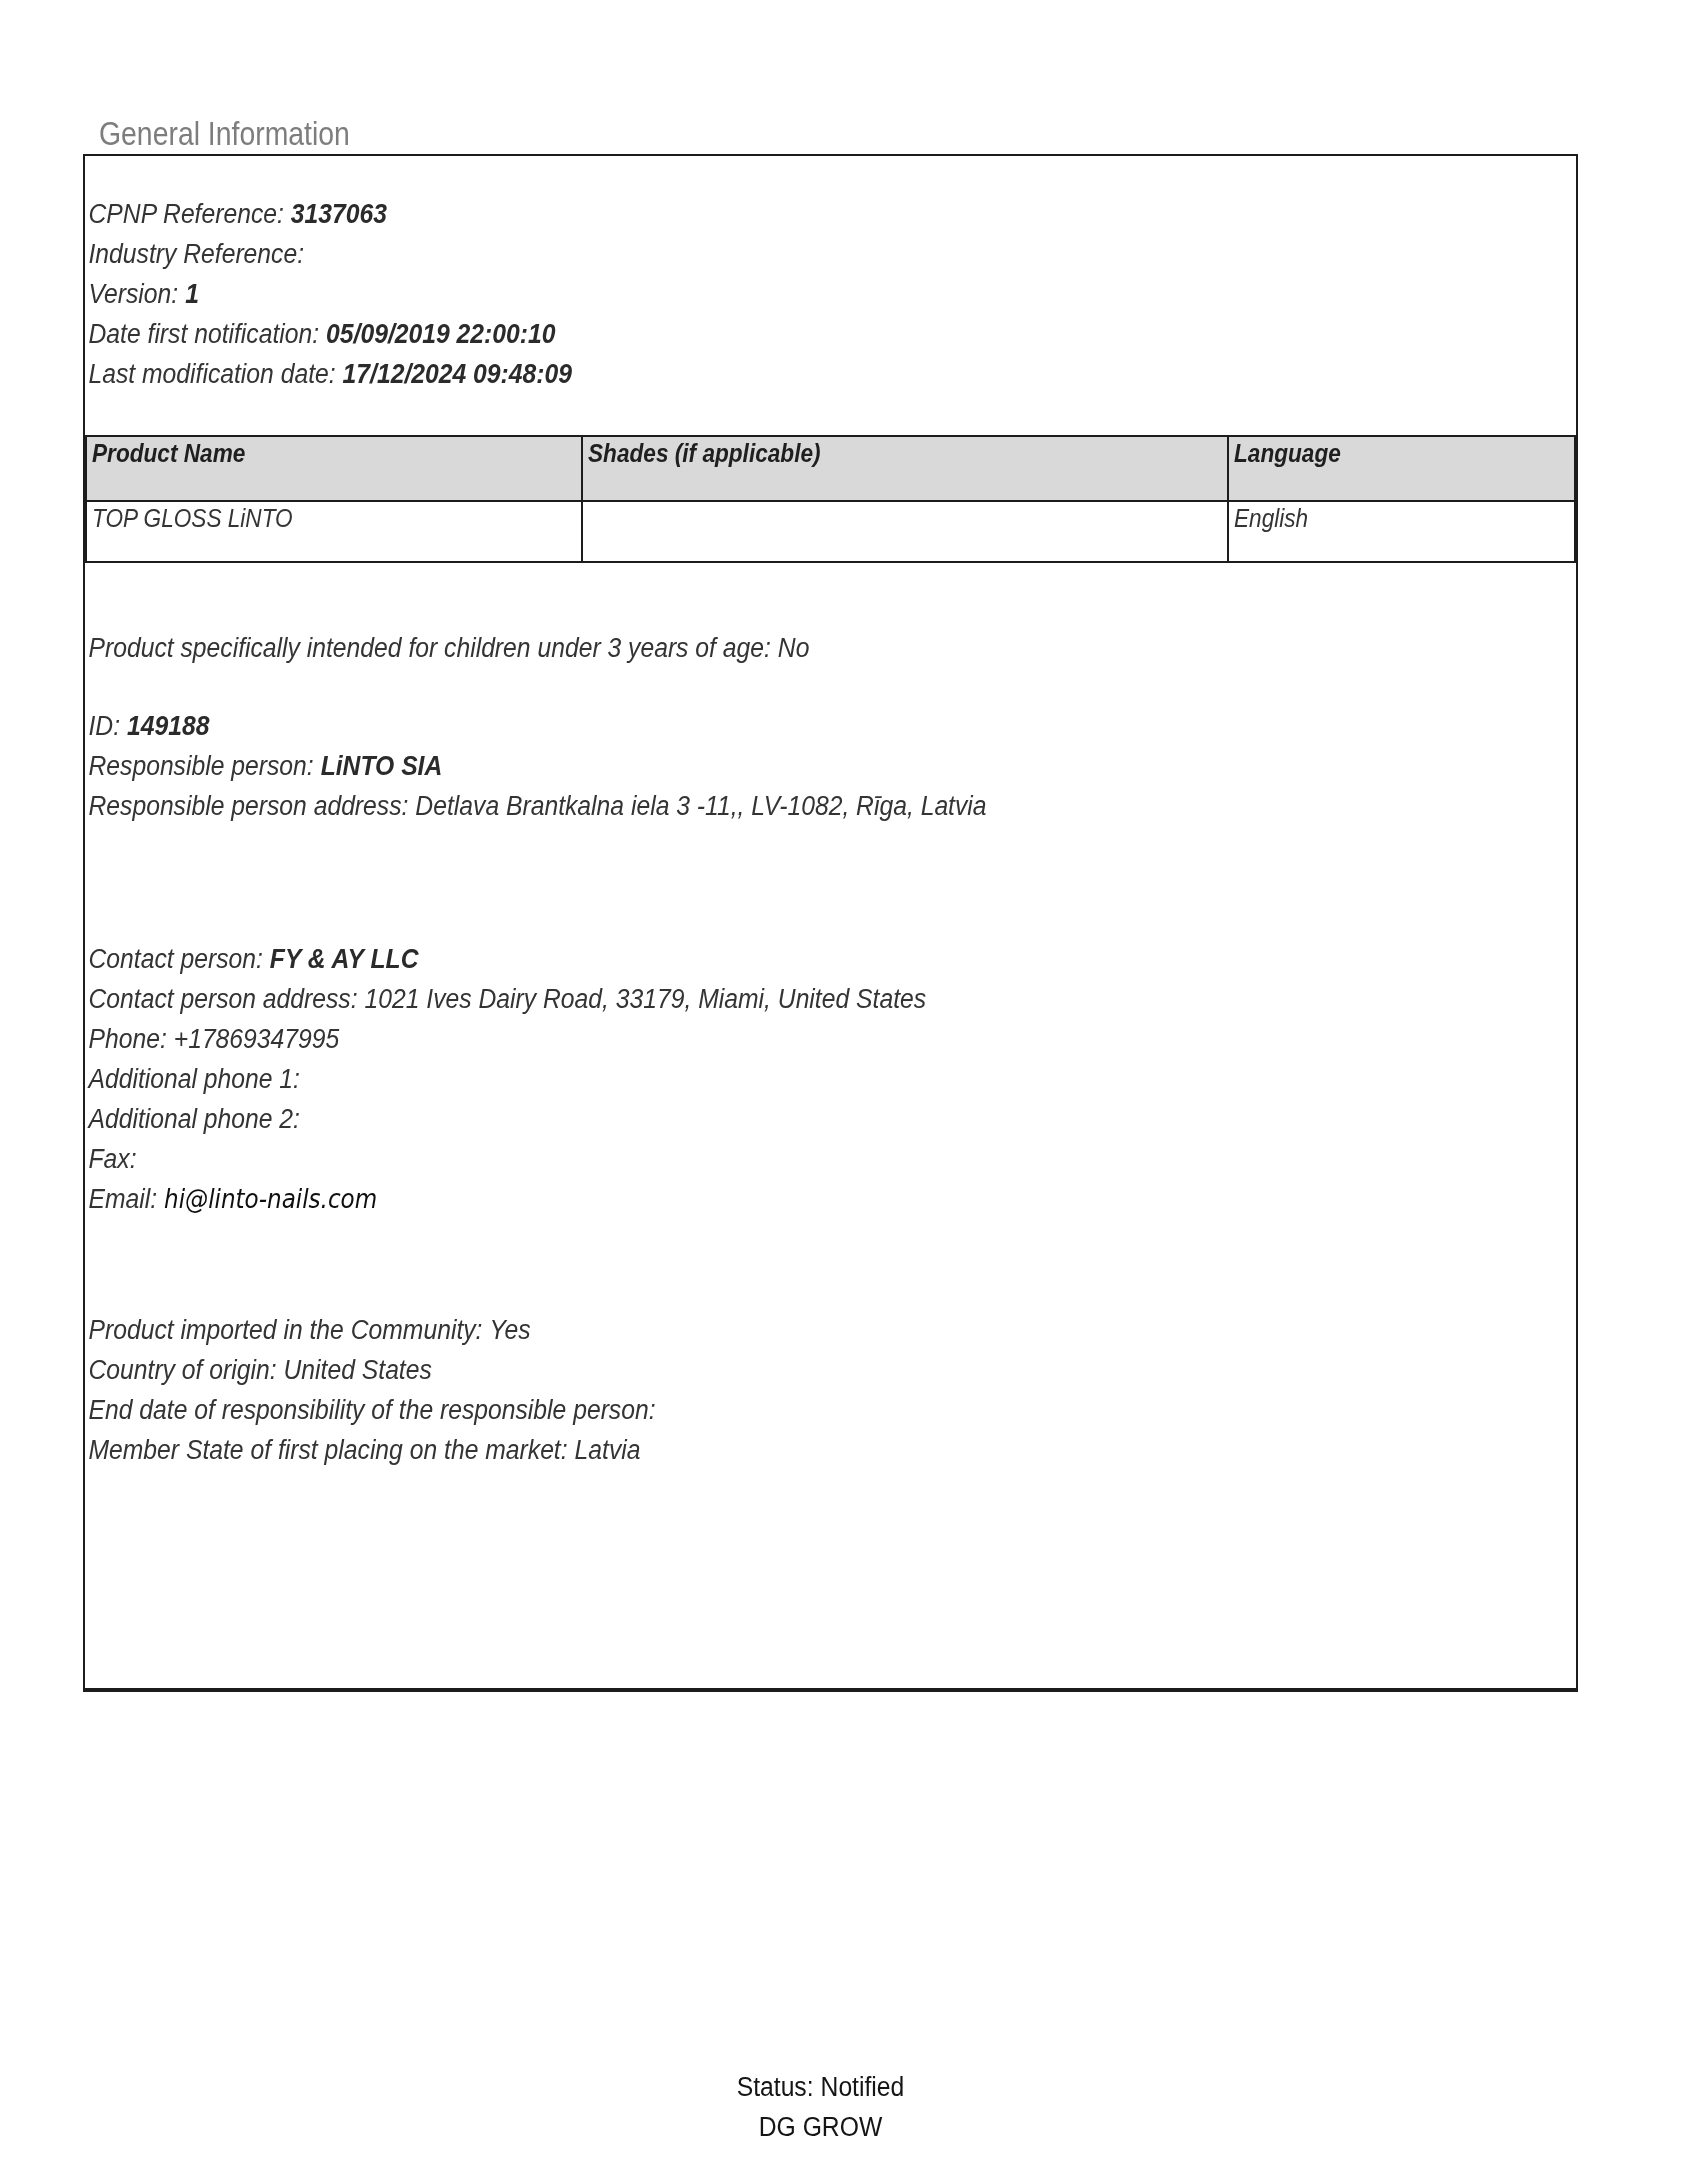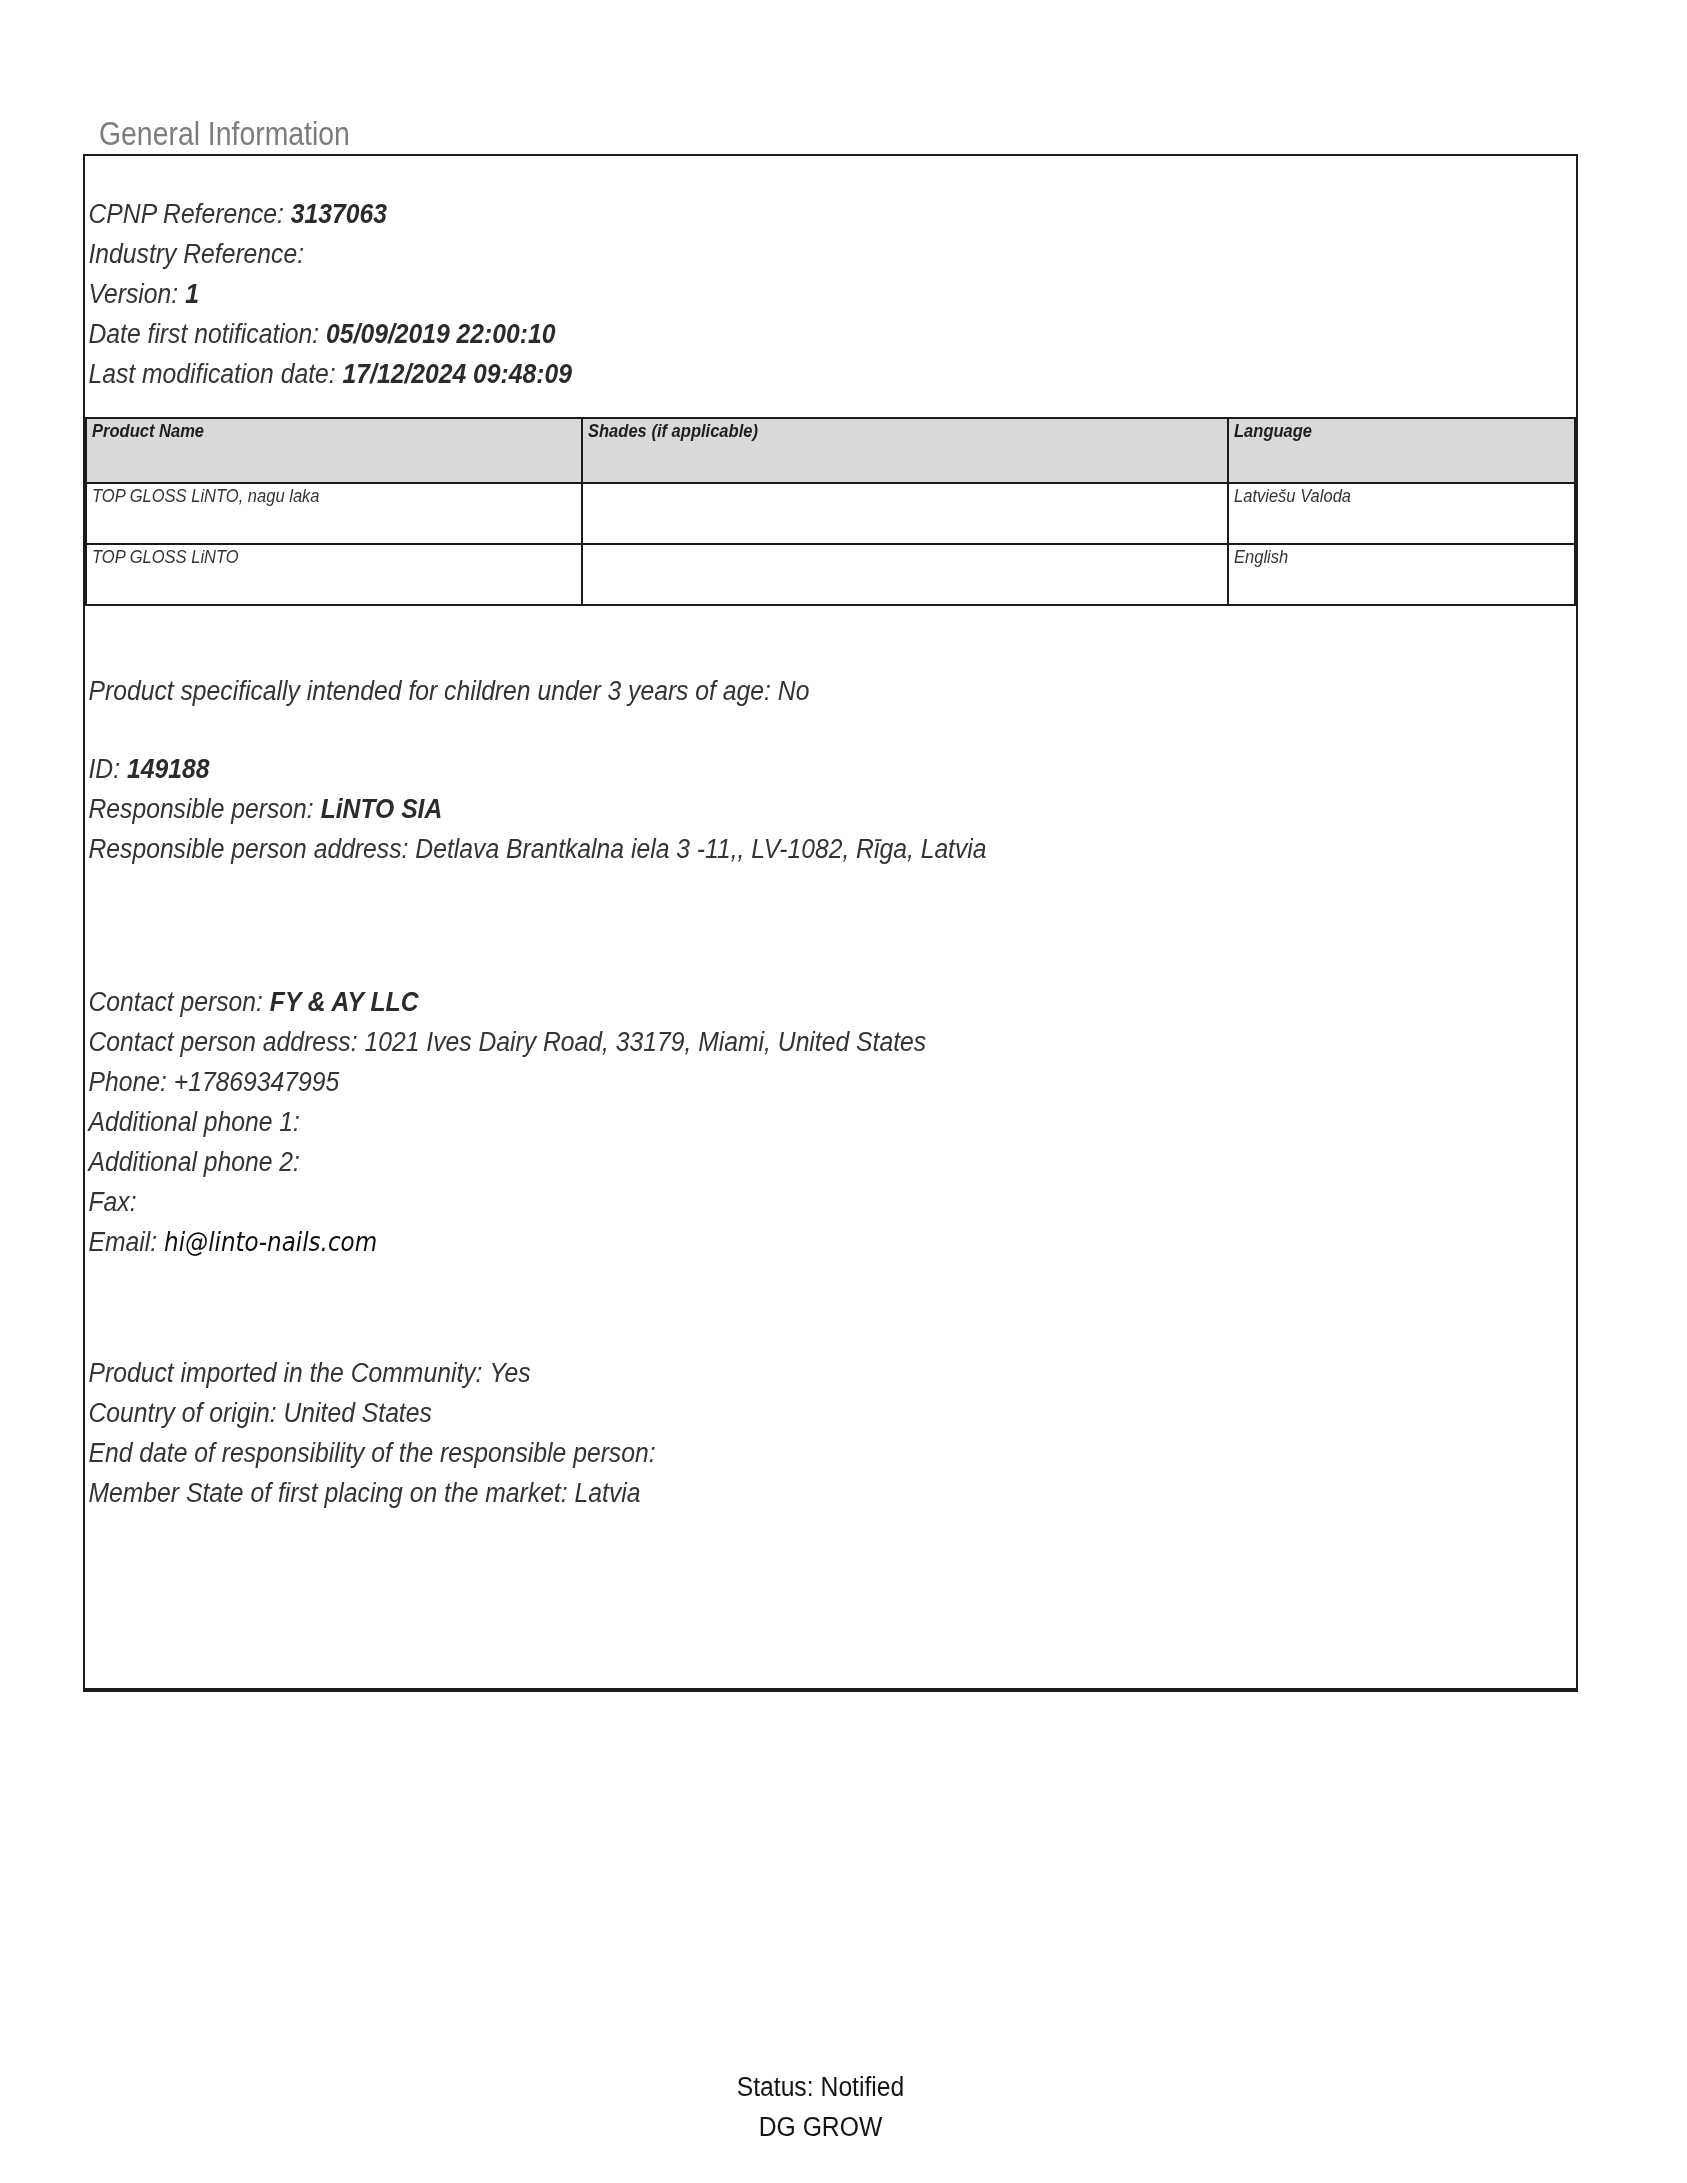--- a/index.html
+++ b/index.html
@@ -55,22 +55,22 @@
   .val.b{font-weight:bold;color:var(--text-strong);}
   .val.email{
     font-family:"DejaVu Sans",sans-serif;
     font-size:26.5px;
     color:#0f0f0f;
   }
   table.products{
     width:100%;
     border-collapse:collapse;
     table-layout:fixed;
-    margin-top:24px;
-    font-size:19px;
+    margin-top:42px;
+    font-size:26px;
   }
   table.products th{
     background:var(--table-header-bg);
     text-align:left;
     vertical-align:top;
     font-weight:bold;
     color:#1f1f1f;
     border:2px solid var(--border);
     border-bottom-width:2.6px;
     height:65px;
@@ -140,25 +140,20 @@
     </colgroup>
     <thead>
       <tr>
         <th><span class="cellspan">Product Name</span></th>
         <th><span class="cellspan">Shades (if applicable)</span></th>
         <th><span class="cellspan">Language</span></th>
       </tr>
     </thead>
     <tbody>
       <tr>
-        <td><span class="cellspan">TOP GLOSS LiNTO, nagu laka</span></td>
-        <td><span class="cellspan"></span></td>
-        <td><span class="cellspan">Latviešu Valoda</span></td>
-      </tr>
-      <tr>
         <td><span class="cellspan">TOP GLOSS LiNTO</span></td>
         <td><span class="cellspan"></span></td>
         <td><span class="cellspan">English</span></td>
       </tr>
     </tbody>
   </table>
 
   <div class="sec-children">
     <div class="line">
       <span class="lbl">Product specifically intended for children under 3 years of age:</span><span class="val">No</span>

